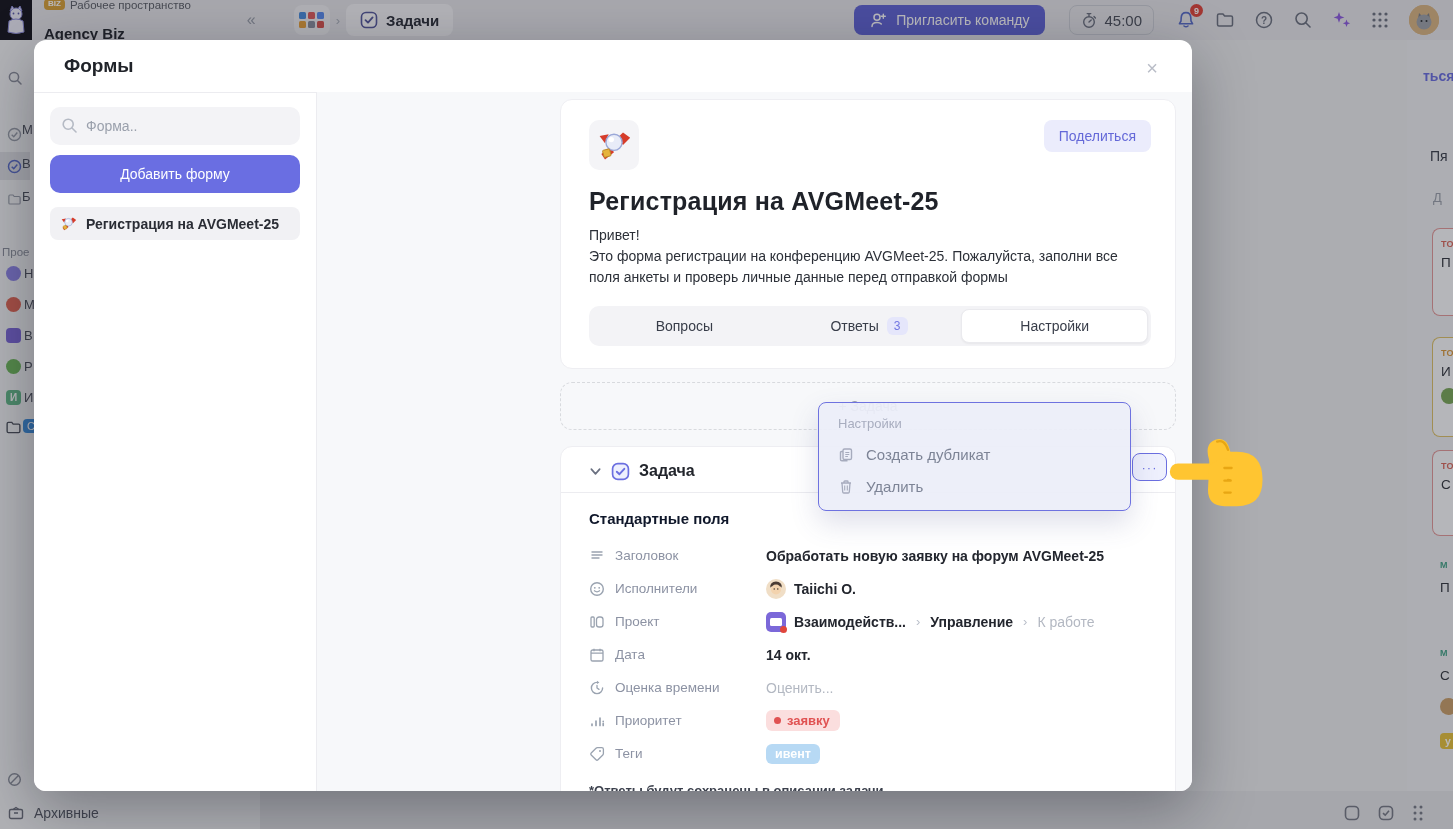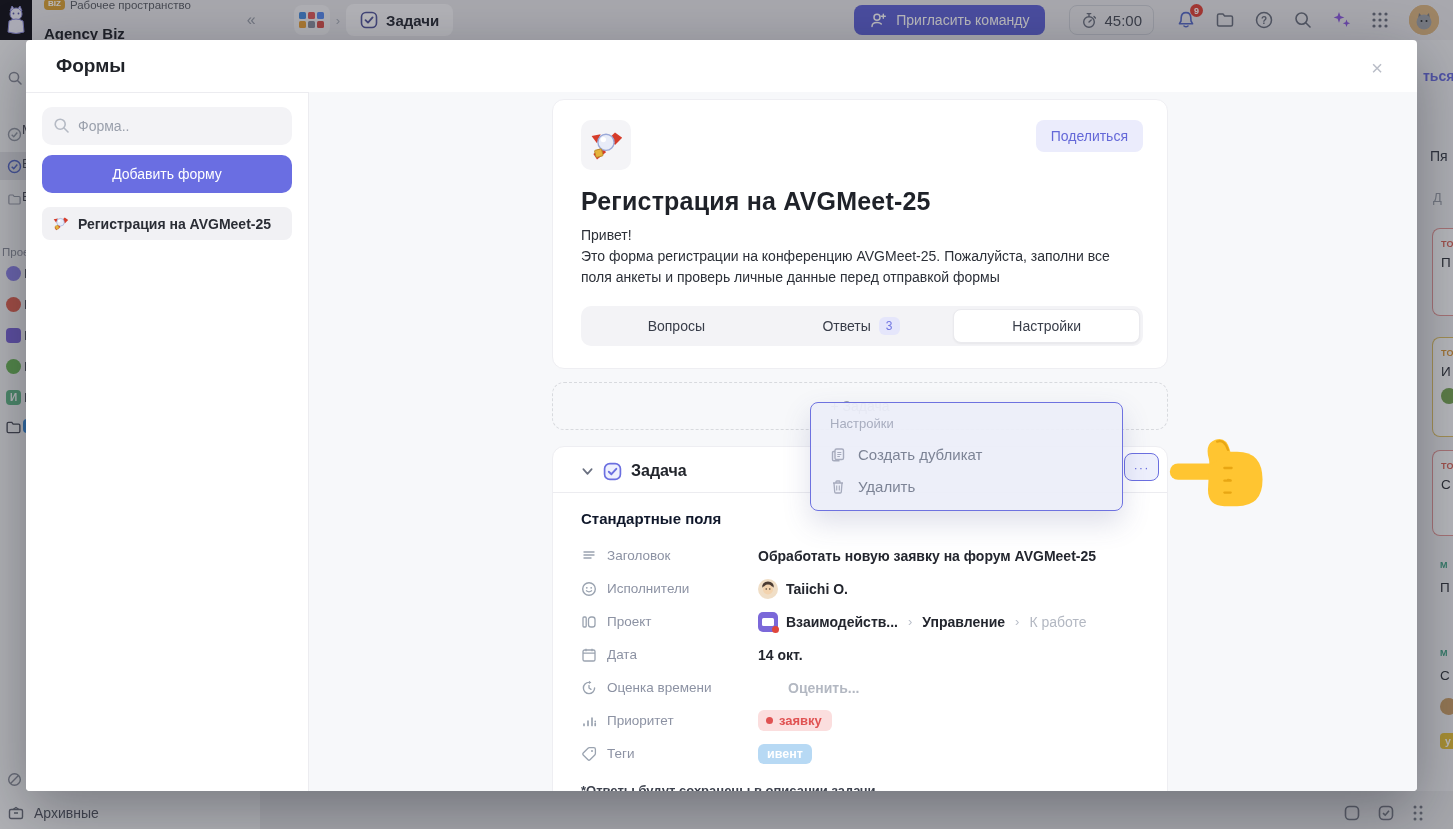--- a/index.html
+++ b/index.html
@@ -42,21 +42,21 @@
   .frag { position:absolute; white-space:nowrap; }
   .rail-ic { position:absolute; color:#8b909c; }
   .mini-card { position:absolute; left:1432px; width:34px; border:1px solid; border-right:none; border-radius:8px 0 0 8px; background:#fafbfc; }
   .mini-todo { font-size:9px; font-weight:700; letter-spacing:.3px; }
   .arch-row { position:absolute; left:8px; bottom:8px; display:flex; align-items:center; gap:10px; color:#565b66; font-size:14px; }
   .br-icons { position:absolute; right:28px; bottom:7px; display:flex; gap:16px; color:#777c87; }
 
   .dim { position:absolute; inset:0; background:rgba(22,24,33,0.30); z-index:5; }
 
   
-  .modal { position:absolute; left:26px; top:40px; width:1391px; height:751px; background:#fff; border-radius:4px;
+  .modal { position:absolute; left:34px; top:40px; width:1158px; height:751px; background:#fff; border-radius:12px;
            box-shadow:0 18px 60px rgba(15,18,30,.35); z-index:10; overflow:hidden; }
   .m-header { height:52px; display:flex; align-items:center; padding:0 30px; }
   .m-title { font-size:19px; font-weight:700; color:#202329; }
   .m-close { position:absolute; top:14px; right:26px; width:28px; height:28px; border:none; background:transparent; color:#b9bdc7;
              font-size:20px; cursor:pointer; }
   .m-body { display:flex; height:699px; }
   .m-side { width:283px; border-top:1px solid #ececf0; border-right:1px solid #ececf0; padding:14px 16px; background:#fff; flex:0 0 auto; }
   .search-box { position:relative; }
   .search-box input { width:100%; height:38px; background:#f3f3f6; border:none; border-radius:10px; padding:0 12px 0 36px;
                       font-size:14px; color:#363a44; font-family:inherit; outline:none; }
@@ -89,21 +89,21 @@
   .t-title { font-size:16px; font-weight:700; color:#22252c; }
   .dots-btn { position:absolute; top:6px; right:8px; width:35px; height:28px; background:#eef0fd; border:1.5px solid #6b6fe0;
               border-radius:8px; color:#6b6fe0; font-size:13px; letter-spacing:1px; display:flex; align-items:center; justify-content:center;
               cursor:pointer; }
   .t-div { border:none; border-top:1px solid #ececf0; margin:5px -28px 0; }
   .fields-head { margin-top:17px; font-size:15px; font-weight:700; color:#0f172a; }
   .rows { margin-top:12px; }
   .f-row { height:33px; display:flex; align-items:center; }
   .f-label { width:177px; display:flex; align-items:center; gap:10px; color:#8c92a3; font-size:13.5px; flex:0 0 auto; }
   .f-value { font-size:14px; font-weight:700; color:#23262e; display:flex; align-items:center; gap:8px; }
-  .muted { color:#b3b8c2; font-weight:700;margin-left:30px; }
+  .muted { color:#b3b8c2; font-weight:400; }
   .crumb-sep { color:#b9bec9; font-weight:400; font-size:13px; margin:0 2px; }
   .crumb-last { color:#b3b8c2; font-weight:400; }
   .badge-pri { background:#fbdede; color:#e05252; font-size:13px; font-weight:700; border-radius:6px; padding:3px 10px 3px 8px;
                display:inline-flex; align-items:center; gap:6px; }
   .badge-pri::before { content:""; width:7px; height:7px; border-radius:50%; background:#e05252; }
   .badge-tag { background:#b7d9f4; color:#fff; font-size:12.5px; font-weight:700; border-radius:6px; padding:3px 9px; }
   .avatar20 { width:20px; height:20px; border-radius:50%; overflow:hidden; flex:0 0 auto; }
   .proj-ic { width:20px; height:20px; border-radius:5px; background:#7b68d9; position:relative; flex:0 0 auto; }
   .proj-ic::after { content:""; position:absolute; left:4px; top:6px; width:12px; height:8px; background:#fff; border-radius:1.5px; }
   .proj-ic::before { content:""; position:absolute; right:-1px; bottom:-1px; width:7px; height:7px; border-radius:50%; background:#e0463c; z-index:1; }

